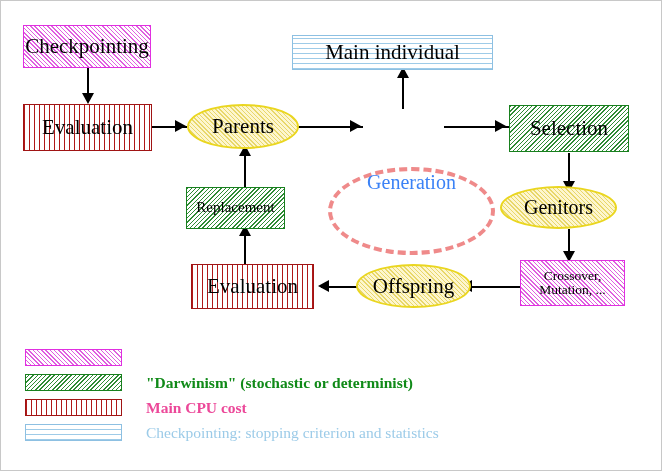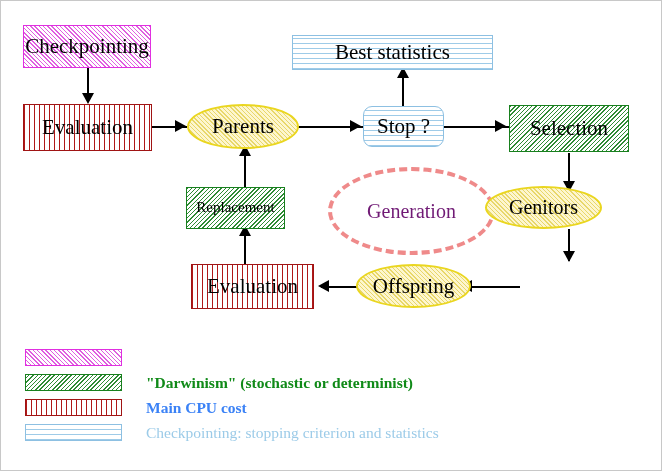--- a/index.html
+++ b/index.html
@@ -110,23 +110,23 @@
     border-bottom: 11px solid #000000;
   }
 
   
   #generation-ellipse {
     position: absolute;
     border: 4px dashed #ef8a8a;
     border-radius: 50%;
     box-sizing: border-box;
     display: flex;
-    align-items: center;
+    align-items: flex-start;
     justify-content: center;
-    color: #701a75;
+    color: #3b82f6;
     z-index: 0;
   }
 
   
   #legend { position: absolute; left: 24px; top: 344px; }
   .legend-row {
     display: flex;
     align-items: center;
     height: 25px;
   }
@@ -139,21 +139,21 @@
   .legend-label {
     margin-left: 24px;
     font-size: 15.5px;
     white-space: nowrap;
     font-weight: bold;
   }
   .legend-label.plain { font-weight: normal; }
   .c-magenta { color: #e0189a; }
   .c-gold    { color: #e8c020; }
   .c-green   { color: #108a18; }
-  .c-red     { color: #3b82f6; }
+  .c-red     { color: #ec4899; }
   .c-blue    { color: #9ccbe8; text-align: right; }
 </style>
 </head>
 <body>
 
 <div id="canvas">
 
   <div class="line v" style="left:86px; top:67px; height:28px;"></div>
   <div class="arrow down" style="left:81px; top:92px;"></div>
 
@@ -196,40 +196,41 @@
   </div>
 
   <div class="node fill-red-vert" style="left:22px; top:103px; width:129px; height:47px; font-size:21px;">
     <span>Evaluation</span>
   </div>
 
   <div class="node fill-yellow-diag ellipse" style="left:186px; top:103px; width:112px; height:45px; font-size:21px;align-items:center;">
     <span>Parents</span>
   </div>
 
-  <div class="node fill-blue-horiz rounded" style="left:362px; top:105px; width:81px; height:41px; font-size:21px;">
-    <span>Stop ?</span>
-  </div>
 
   <div class="node fill-green-diag" style="left:508px; top:104px; width:120px; height:47px; font-size:21px;">
     <span>Selection</span>
   </div>
 
   <div class="node fill-blue-horiz" style="left:291px; top:34px; width:201px; height:35px; font-size:21px;">
-    <span>Best statistics</span>
+    <span>Main individual</span>
   </div>
 
   <div class="node fill-green-diag" style="left:185px; top:186px; width:99px; height:42px; font-size:15px;">
     <span>Replacement</span>
   </div>
 
-  <div class="node fill-yellow-diag ellipse" style="left:484px; top:185px; width:117px; height:43px; font-size:20px;">
+  <div class="node fill-yellow-diag ellipse" style="left:499px; top:185px; width:117px; height:43px; font-size:20px;">
     <span>Genitors</span>
   </div>
 
+  <div class="node fill-magenta-diag" style="left:519px; top:259px; width:105px; height:46px; font-size:13.5px; flex-direction:column;">
+    <span>Crossover,</span>
+    <span>Mutation, ...</span>
+  </div>
 
   <div class="node fill-yellow-diag ellipse" style="left:355px; top:263px; width:115px; height:44px; font-size:21px;">
     <span>Offspring</span>
   </div>
 
   <div class="node fill-red-vert" style="left:190px; top:263px; width:123px; height:45px; font-size:21px;">
     <span>Evaluation</span>
   </div>
 
   <div id="legend">

